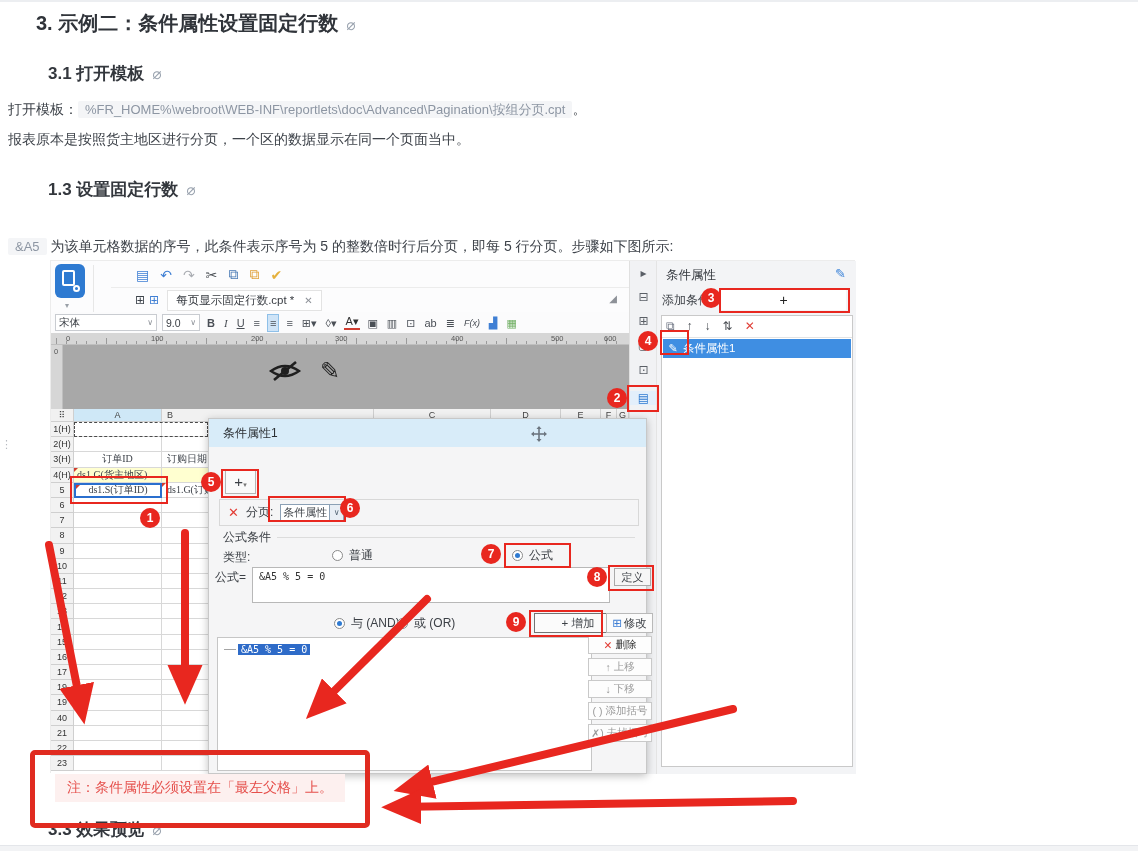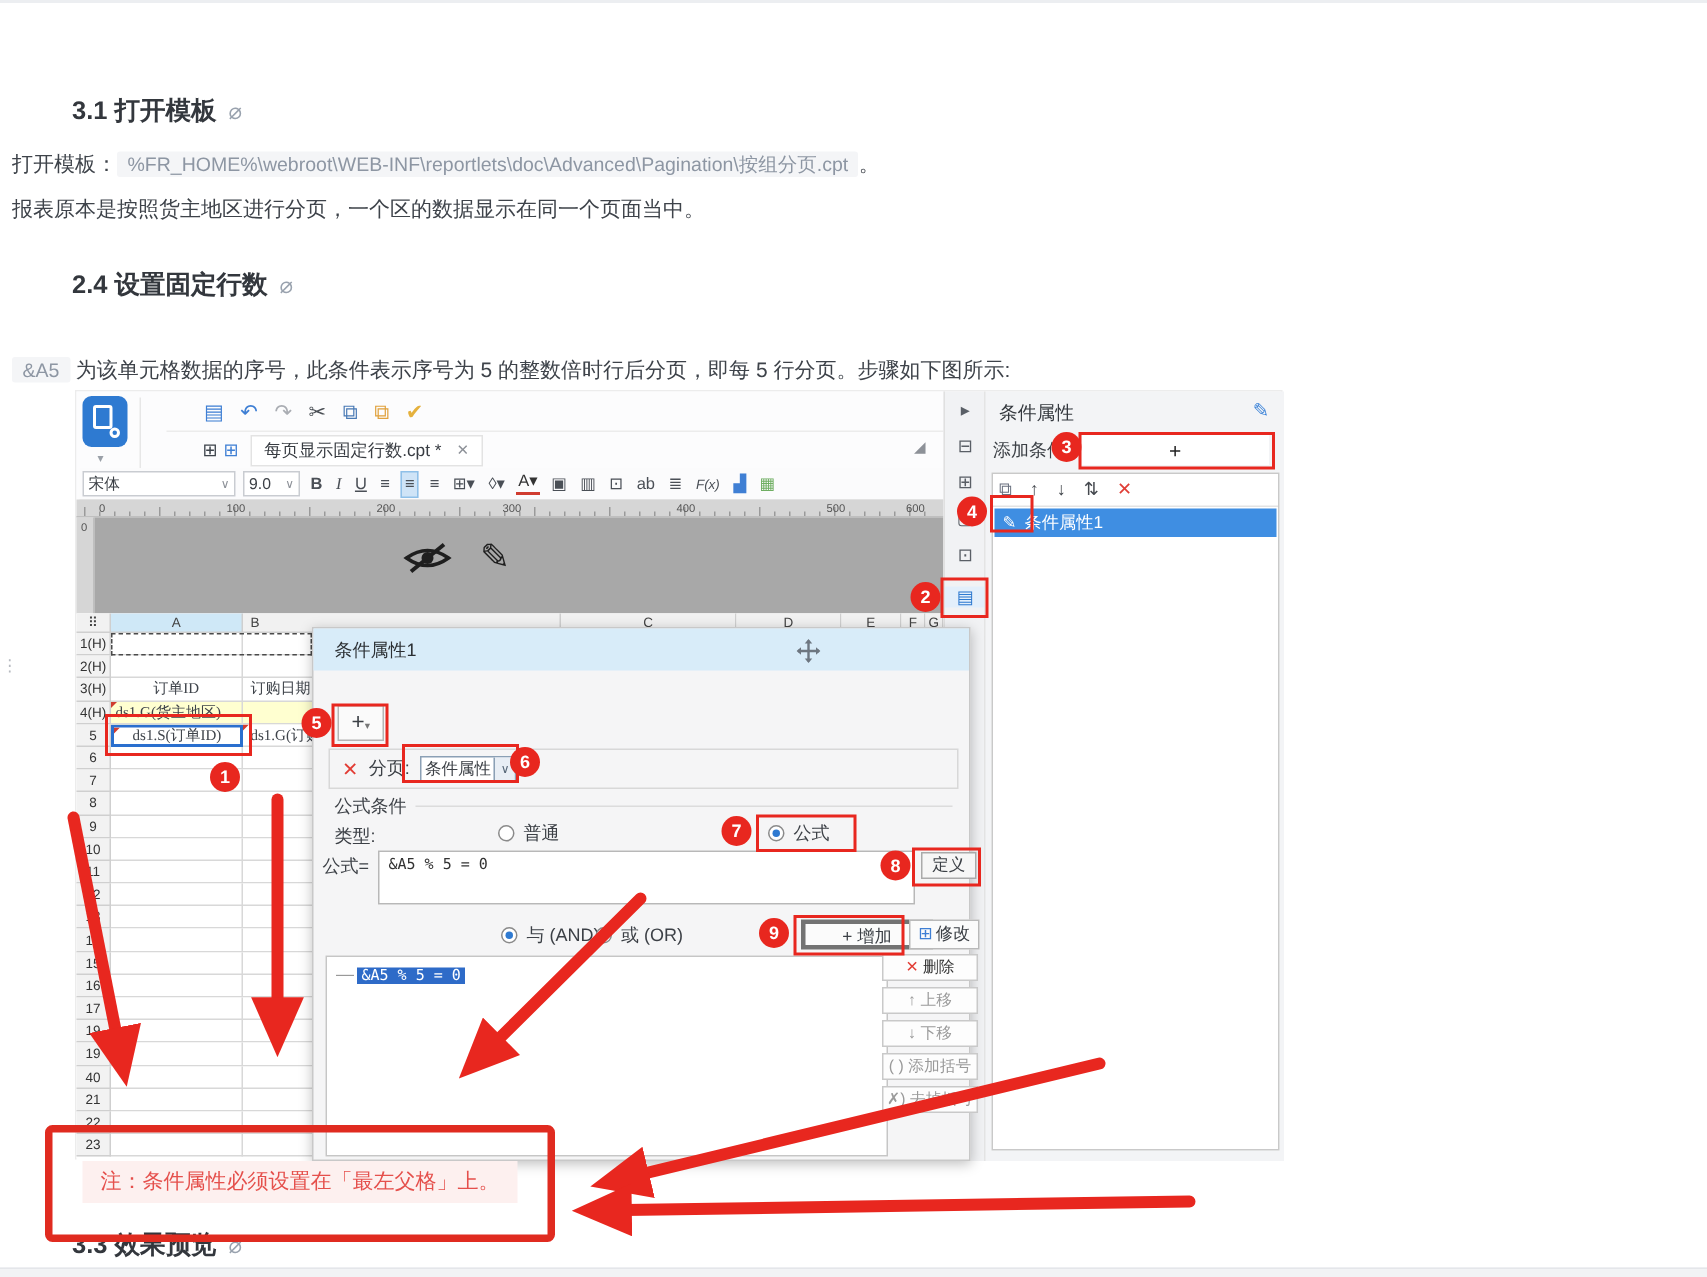--- a/index.html
+++ b/index.html
@@ -124,21 +124,21 @@
   .dtype{position:absolute;left:14px;top:130px}
   .rnorm{position:absolute;left:123px;top:128px}
   .rform{position:absolute;left:303px;top:128px}
   .dflab{position:absolute;left:6px;top:150px}
   .dinput{position:absolute;left:43px;top:148px;width:358px;height:36px;background:#fff;border:1px solid #b8b8b8;
           font-family:"DejaVu Sans Mono",monospace;font-size:10px;padding:3px 6px;color:#333}
   .ddef{position:absolute;left:405px;top:149px;width:37px;height:18px;background:#f6f6f6;border:1px solid #aaa;
         text-align:center;font-size:11px;line-height:16px;cursor:pointer}
   .rand{position:absolute;left:125px;top:196px}
   .ror{position:absolute;left:188px;top:196px}
-  .dadd{position:absolute;left:325px;top:194px;width:88px;height:20px;background:#fbfbfb;border:3px solid #737373;
+  .dadd{position:absolute;left:325px;top:194px;width:88px;height:20px;background:#fbfbfb;border:1px solid #737373;
         text-align:center;font-size:11.5px;line-height:18px;cursor:pointer}
   .dmod{position:absolute;left:397px;top:194px;width:47px;height:20px;background:#fbfbfb;border:1px solid #b9b9b9;
         font-size:11.5px;line-height:18px;text-align:center;cursor:pointer}
   .dmod .ic{color:#3f7fd4;margin-right:2px}
   .dlist{position:absolute;left:8px;top:218px;width:375px;height:134px;background:#fff;border:1px solid #c6c6c6;
          padding:4px 6px}
   .dlist .dash{color:#999;margin-right:2px}
   .fchip{background:#2e6bc8;color:#fff;font-family:"DejaVu Sans Mono",monospace;font-size:10px;padding:0 3px}
   .sideBtn{position:absolute;left:379px;width:64px;height:18px;background:#fdfdfd;border:1px solid #c9c9c9;
            font-size:10.5px;color:#9a9a9a;display:flex;align-items:center;justify-content:center;gap:3px;cursor:pointer}
@@ -151,28 +151,29 @@
          font-size:12px;font-weight:bold;text-align:center;line-height:20px;transform:translate(-50%,-50%)}
   .abox{position:absolute;border:2px solid #e8271f}
   .nbox{position:absolute;border:5px solid #e02b20;border-radius:5px}
   #arrows{position:absolute;left:0;top:0;z-index:55;pointer-events:none}
 </style>
 </head>
 <body>
 
 <div class="page">
 
+  <h2 class="h2"><span>3. 示例二：条件属性设置固定行数</span><span class="anchor">⌀</span></h2>
 
   <h3 class="h3" style="left:48px;top:60px"><span>3.1 打开模板</span><span class="anchor">⌀</span></h3>
 
   <p class="p" style="left:8px;top:127px">报表原本是按照货主地区进行分页，一个区的数据显示在同一个页面当中。</p>
 
   <p class="p" style="left:8px;top:97px"><span>打开模板：</span><span class="codechip">%FR_HOME%\webroot\WEB-INF\reportlets\doc\Advanced\Pagination\按组分页.cpt</span><span>。</span></p>
 
-  <h3 class="h3" style="left:48px;top:176px"><span>2.4 设置固定行数</span><span class="anchor">⌀</span></h3>
+  <h3 class="h3" style="left:48px;top:176px"><span>1.3 设置固定行数</span><span class="anchor">⌀</span></h3>
 
 
   <p class="p" style="left:8px;top:234px"><span class="codechip">&amp;A5</span><span> 为该单元格数据的序号，此条件表示序号为 5 的整数倍时行后分页，即每 5 行分页。步骤如下图所示:</span></p>
 
   <div class="shot">
     <div class="chrome">
       <div class="logo">
           <div class="doc"></div>
           <div class="dot"></div>
         </div>

